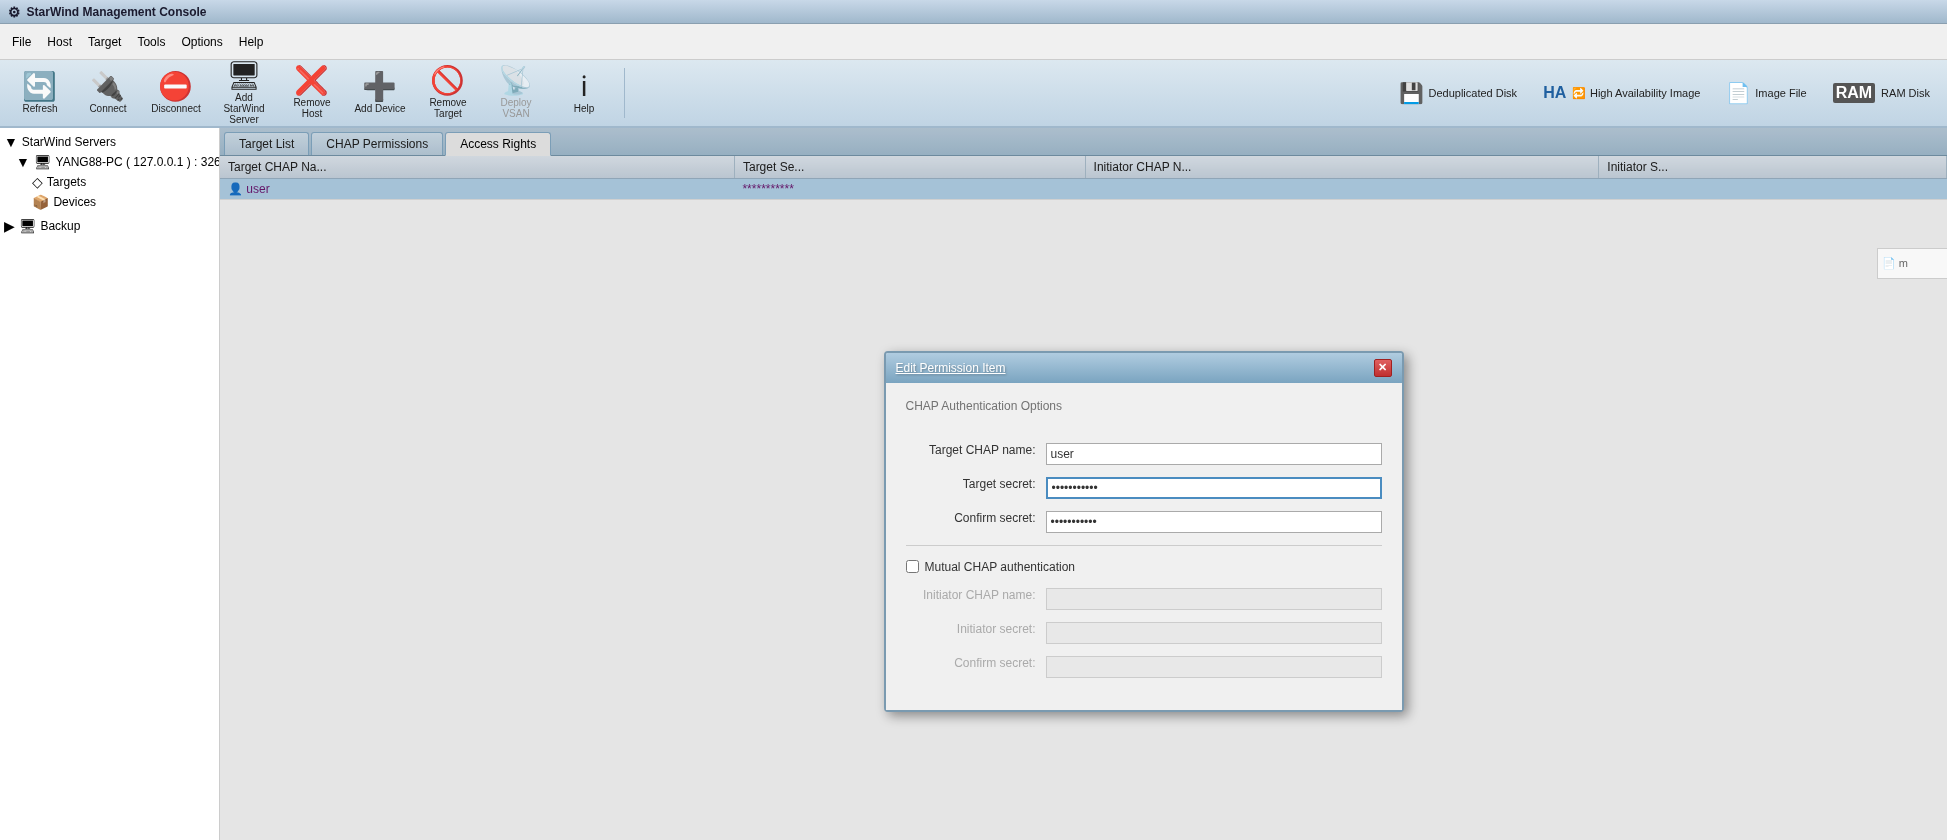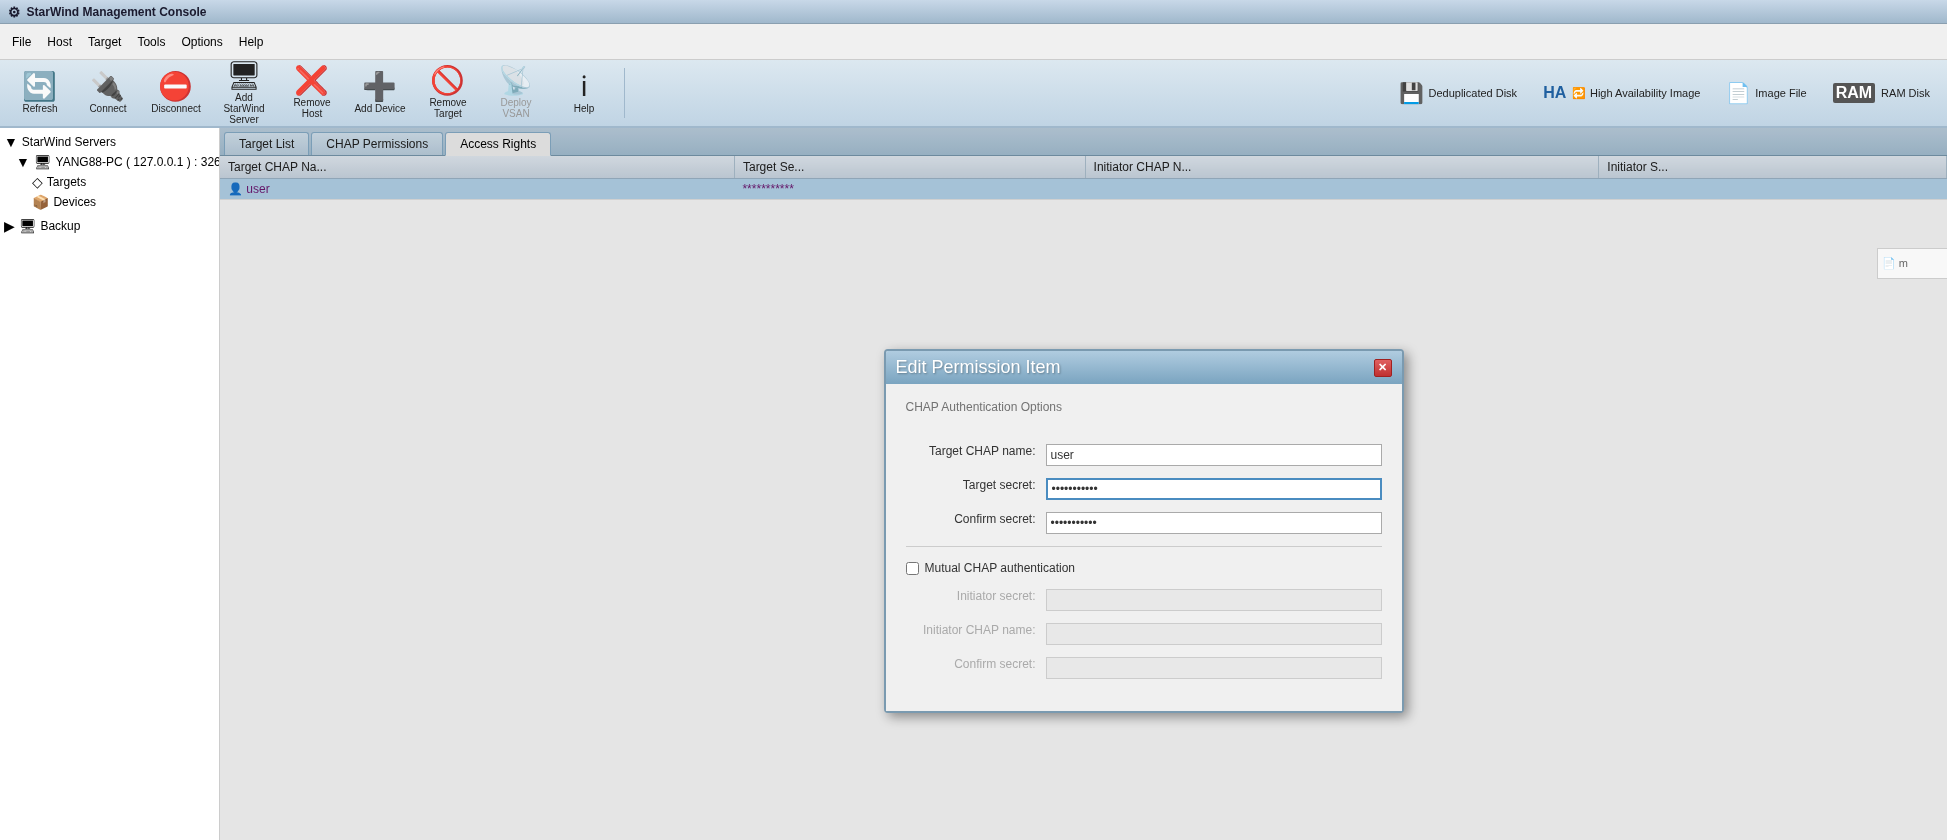--- a/index.html
+++ b/index.html
@@ -201,24 +201,25 @@
     }
     #dialog-titlebar {
       background: linear-gradient(to bottom, #b0cce0 0%, #7aa4c0 100%);
       padding: 6px 10px;
       display: flex;
       align-items: center;
       justify-content: space-between;
       border-radius: 2px 2px 0 0;
     }
     #dialog-titlebar .dlg-title {
-      font-size: 18px;
+      font-size: 12px;
       color: #fff;
       font-weight: normal;
       text-shadow: 1px 1px 2px rgba(0,0,0,0.3);
+      text-decoration: underline;
     }
     #dialog-close-btn {
       width: 18px;
       height: 18px;
       background: linear-gradient(to bottom, #e06060 0%, #c03030 100%);
       border: 1px solid #a02020;
       border-radius: 2px;
       cursor: pointer;
       display: flex;
       align-items: center;
@@ -474,27 +475,27 @@
           </div>
 
           <div class="section-divider"></div>
 
           <div class="checkbox-row">
             <input type="checkbox" id="mutual-chap" style="">
             <label class="checkbox-label" for="mutual-chap">Mutual CHAP authentication</label>
           </div>
 
           <div class="form-row">
+            <div class="form-label disabled">Initiator CHAP name:</div>
+            <input class="form-input disabled" type="text" disabled="" style="">
+          </div>
+
+          <div class="form-row">
             <div class="form-label disabled">Initiator secret:</div>
             <input class="form-input disabled" type="password" disabled="" style="">
-          </div>
-
-          <div class="form-row">
-            <div class="form-label disabled">Initiator CHAP name:</div>
-            <input class="form-input disabled" type="text" disabled="" style="">
           </div>
 
           <div class="form-row">
             <div class="form-label disabled">Confirm secret:</div>
             <input class="form-input disabled" type="password" disabled="" style="">
           </div>
         </div>
       </div>
 
       <div id="partial-dialog">

